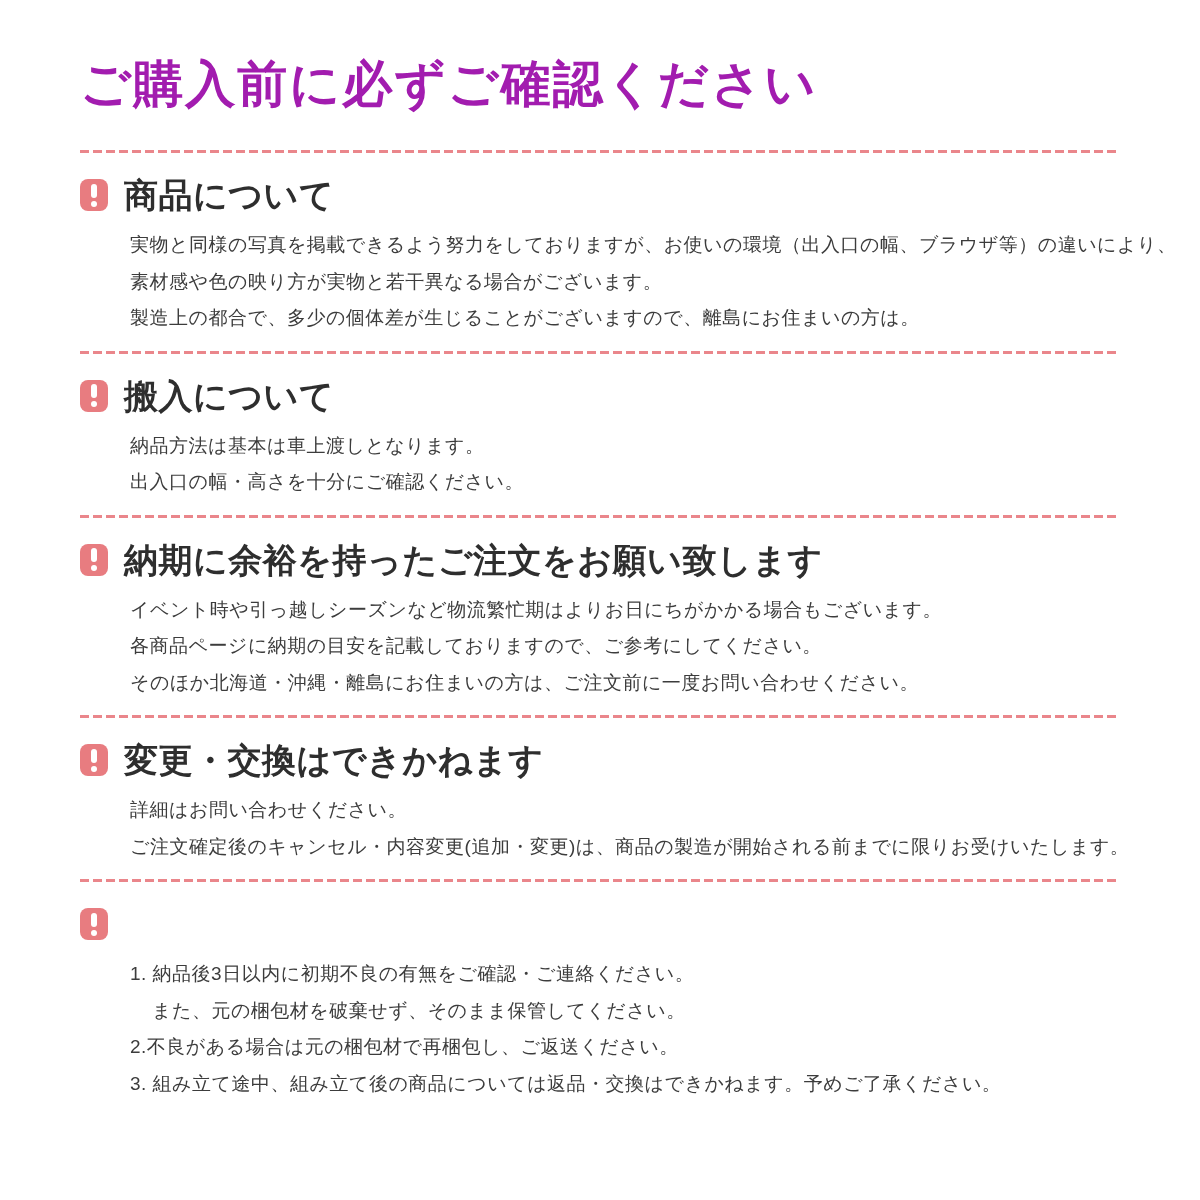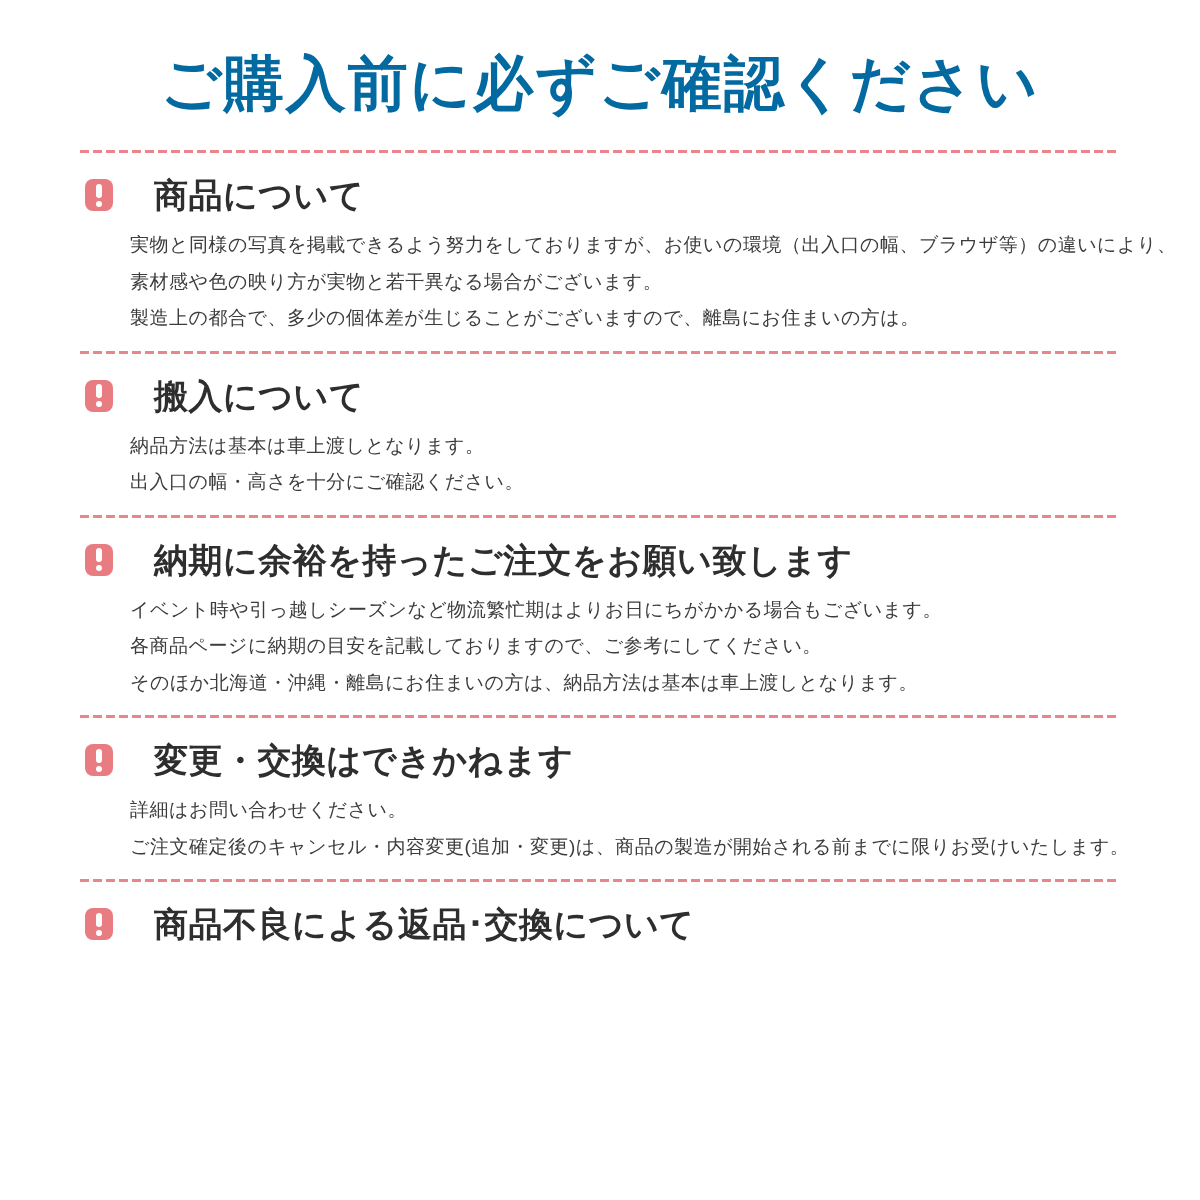--- a/index.html
+++ b/index.html
@@ -12,42 +12,40 @@
     overflow: hidden;
   }
   .page {
     width: 1200px;
     height: 1200px;
     padding: 0 80px;
     box-sizing: border-box;
   }
   .title {
     margin: 54px 0 0 0;
-    text-align: center;
-    font-size: 60px;
+    text-align: left;
+    font-size: 50px;
     line-height: 60px;
     font-weight: bold;
-    color: #0369a1;
+    color: #a21caf;
     letter-spacing: 2px;
   }
   .sep {
     height: 3px;
     margin-top: 36px;
     background: repeating-linear-gradient(90deg, #ea868b 0 9px, transparent 9px 13px);
   }
   .sep.mid { margin-top: 0; }
   .section {
     padding: 22px 0 14px 0;
   }
   .section-header {
     display: flex;
     align-items: center;
-    margin-left: 5px;
     height: 40px;
-    gap: 25px;
   }
   .alert-icon {
     width: 28px;
     height: 32px;
     border-radius: 8px;
     background: #e87c80;
     display: flex;
     flex-direction: column;
     align-items: center;
     justify-content: center;
@@ -137,21 +135,21 @@
     <div class="section-header">
       <span class="alert-icon">
           <span class="bar"></span>
           <span class="dot"></span>
         </span>
       <h2 class="section-title">納期に余裕を持ったご注文をお願い致します</h2>
     </div>
     <div class="section-body">
       <p class="line">イベント時や引っ越しシーズンなど物流繁忙期はよりお日にちがかかる場合もございます。</p>
       <p class="line">各商品ページに納期の目安を記載しておりますので、ご参考にしてください。</p>
-      <p class="line">そのほか北海道・沖縄・離島にお住まいの方は、納品方法は基本は車上渡しとなります。</p>
+      <p class="line">そのほか北海道・沖縄・離島にお住まいの方は、ご注文前に一度お問い合わせください。</p>
     </div>
   </section>
 
   <div class="sep mid"></div>
 
   <section class="section">
     <div class="section-header">
       <span class="alert-icon">
           <span class="bar"></span>
           <span class="dot"></span>
@@ -165,17 +163,22 @@
   </section>
 
   <div class="sep mid"></div>
 
   <section class="section">
     <div class="section-header">
       <span class="alert-icon">
           <span class="bar"></span>
           <span class="dot"></span>
         </span>
-      <h2 class="section-title">商品不良による返品･交換について</h2>
+    </div>
+    <div class="section-body">
+      <p class="line">1. 納品後3日以内に初期不良の有無をご確認・ご連絡ください。</p>
+      <p class="line indent">また、元の梱包材を破棄せず、そのまま保管してください。</p>
+      <p class="line">2.不良がある場合は元の梱包材で再梱包し、ご返送ください。</p>
+      <p class="line">3. 組み立て途中、組み立て後の商品については返品・交換はできかねます。予めご了承ください。</p>
     </div>
   </section>
 
 </div>
 
 </body></html>

